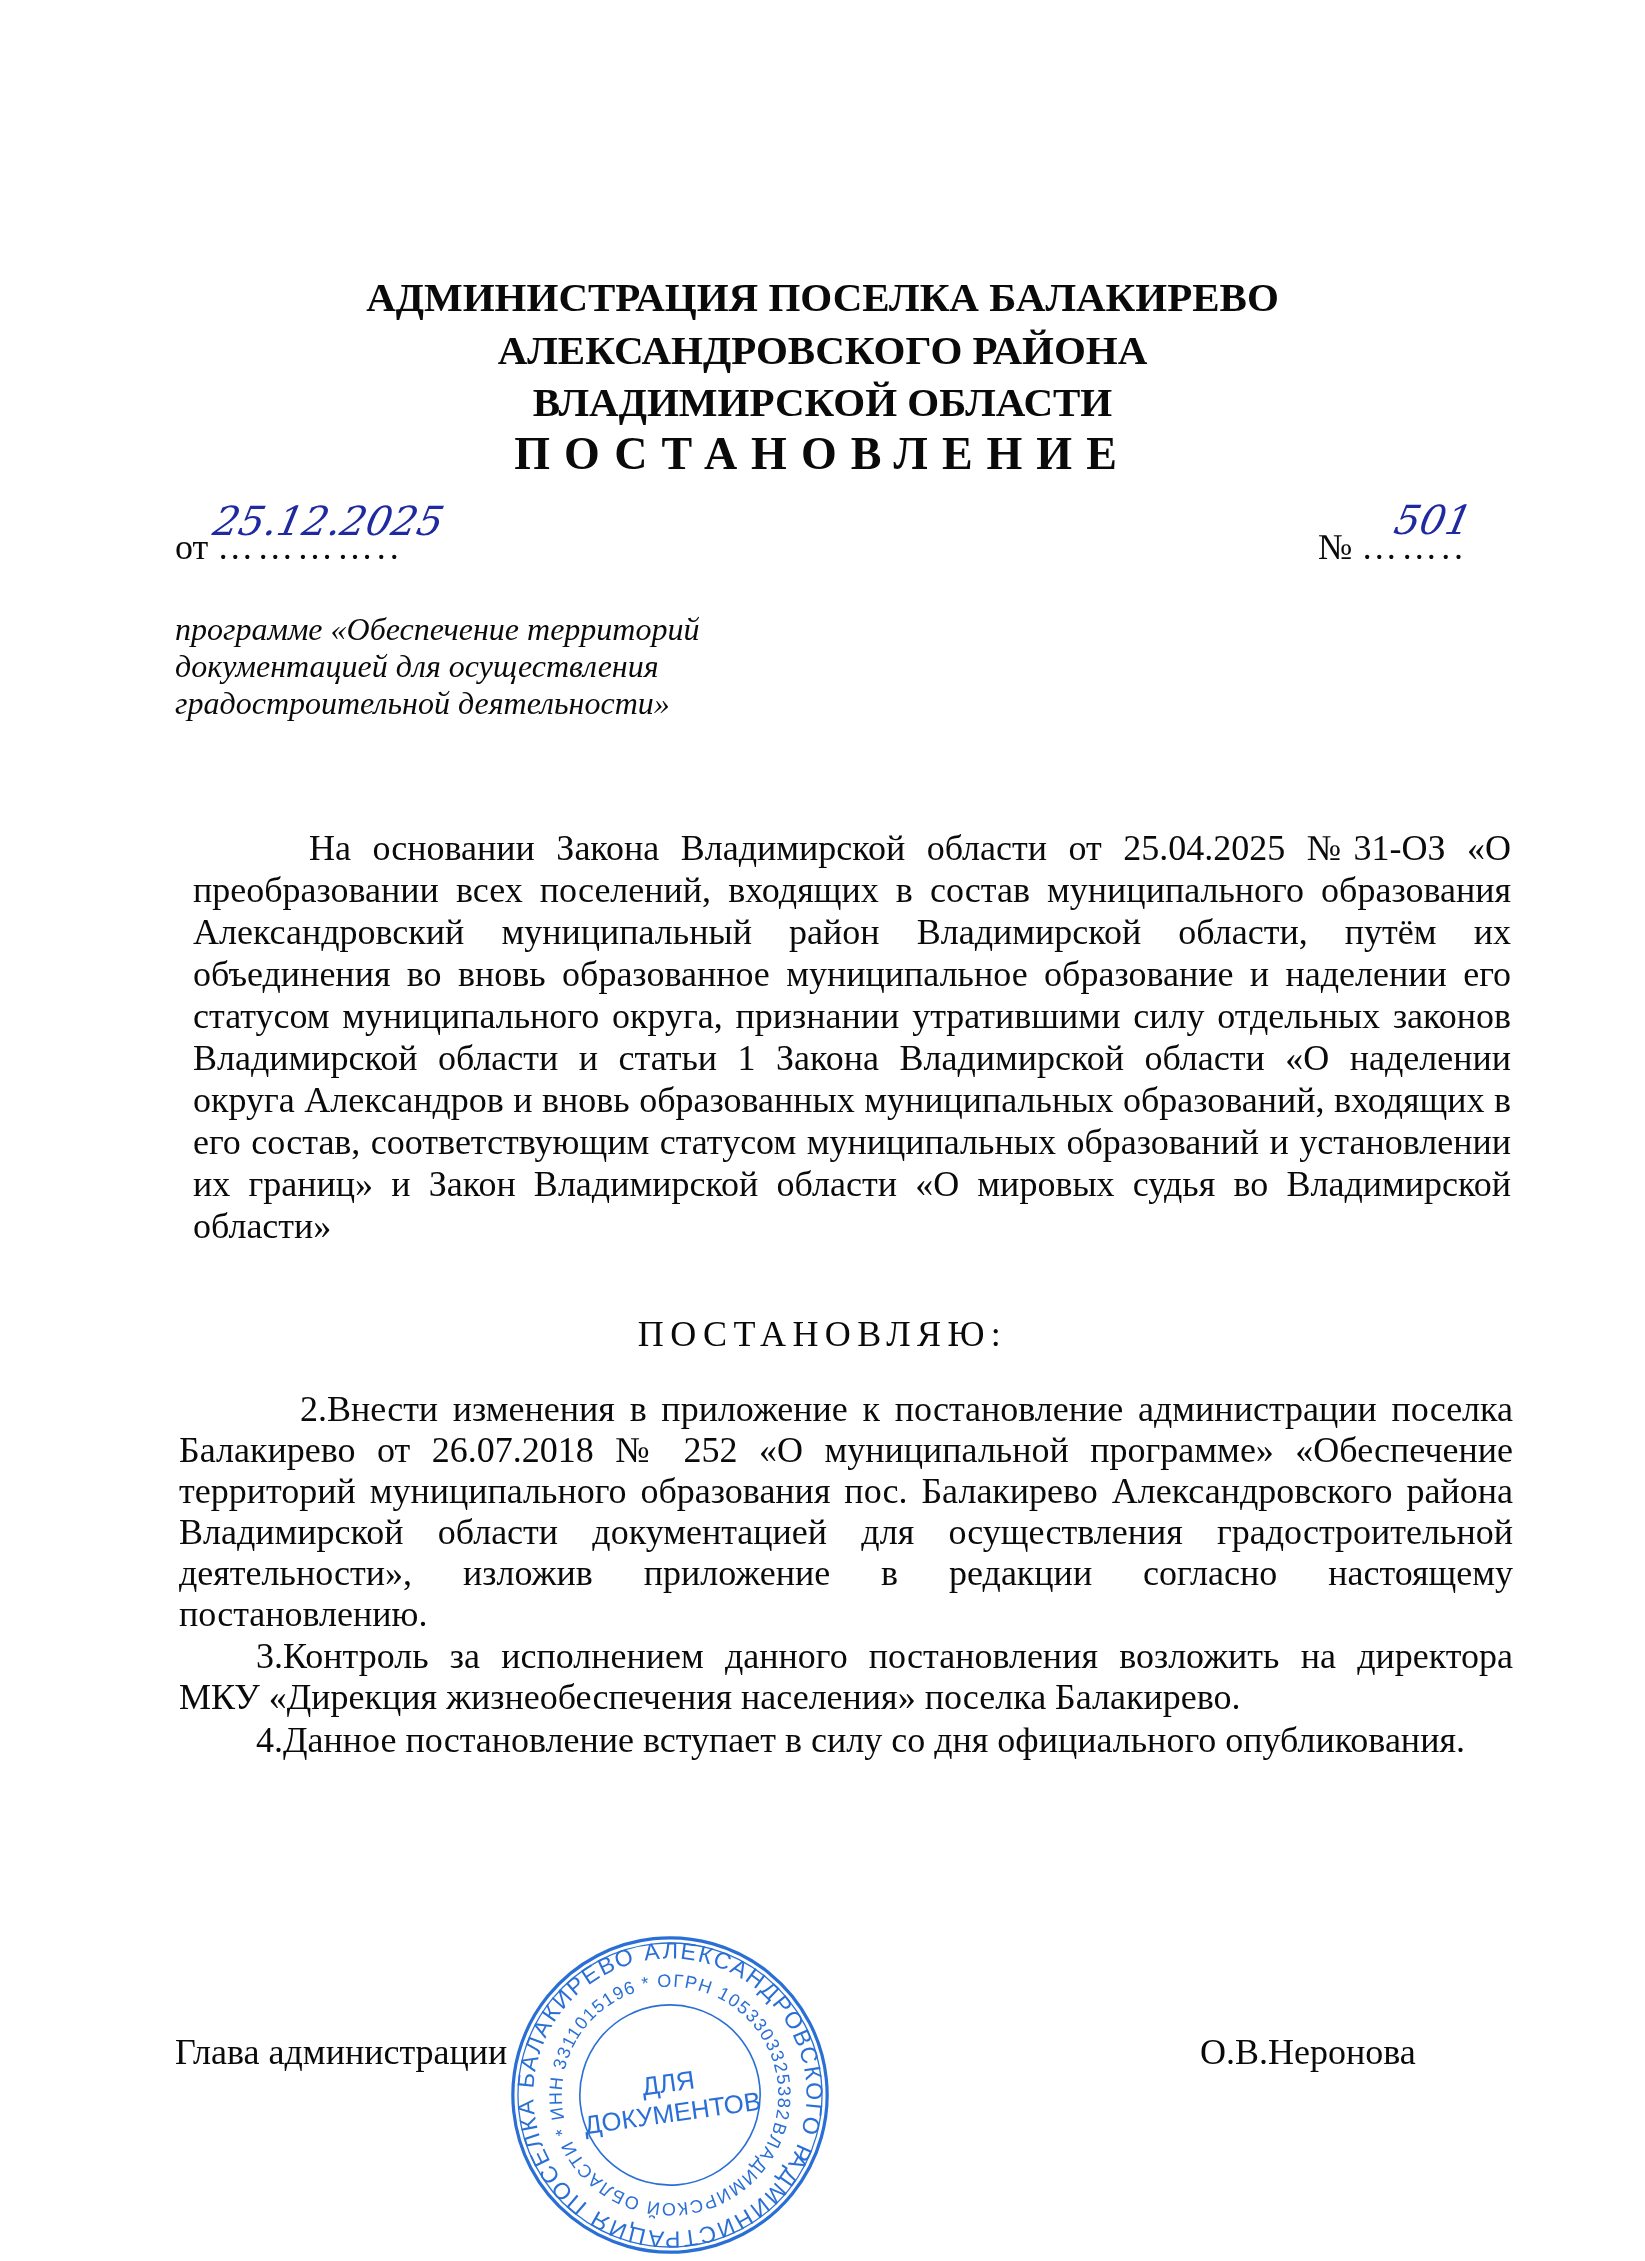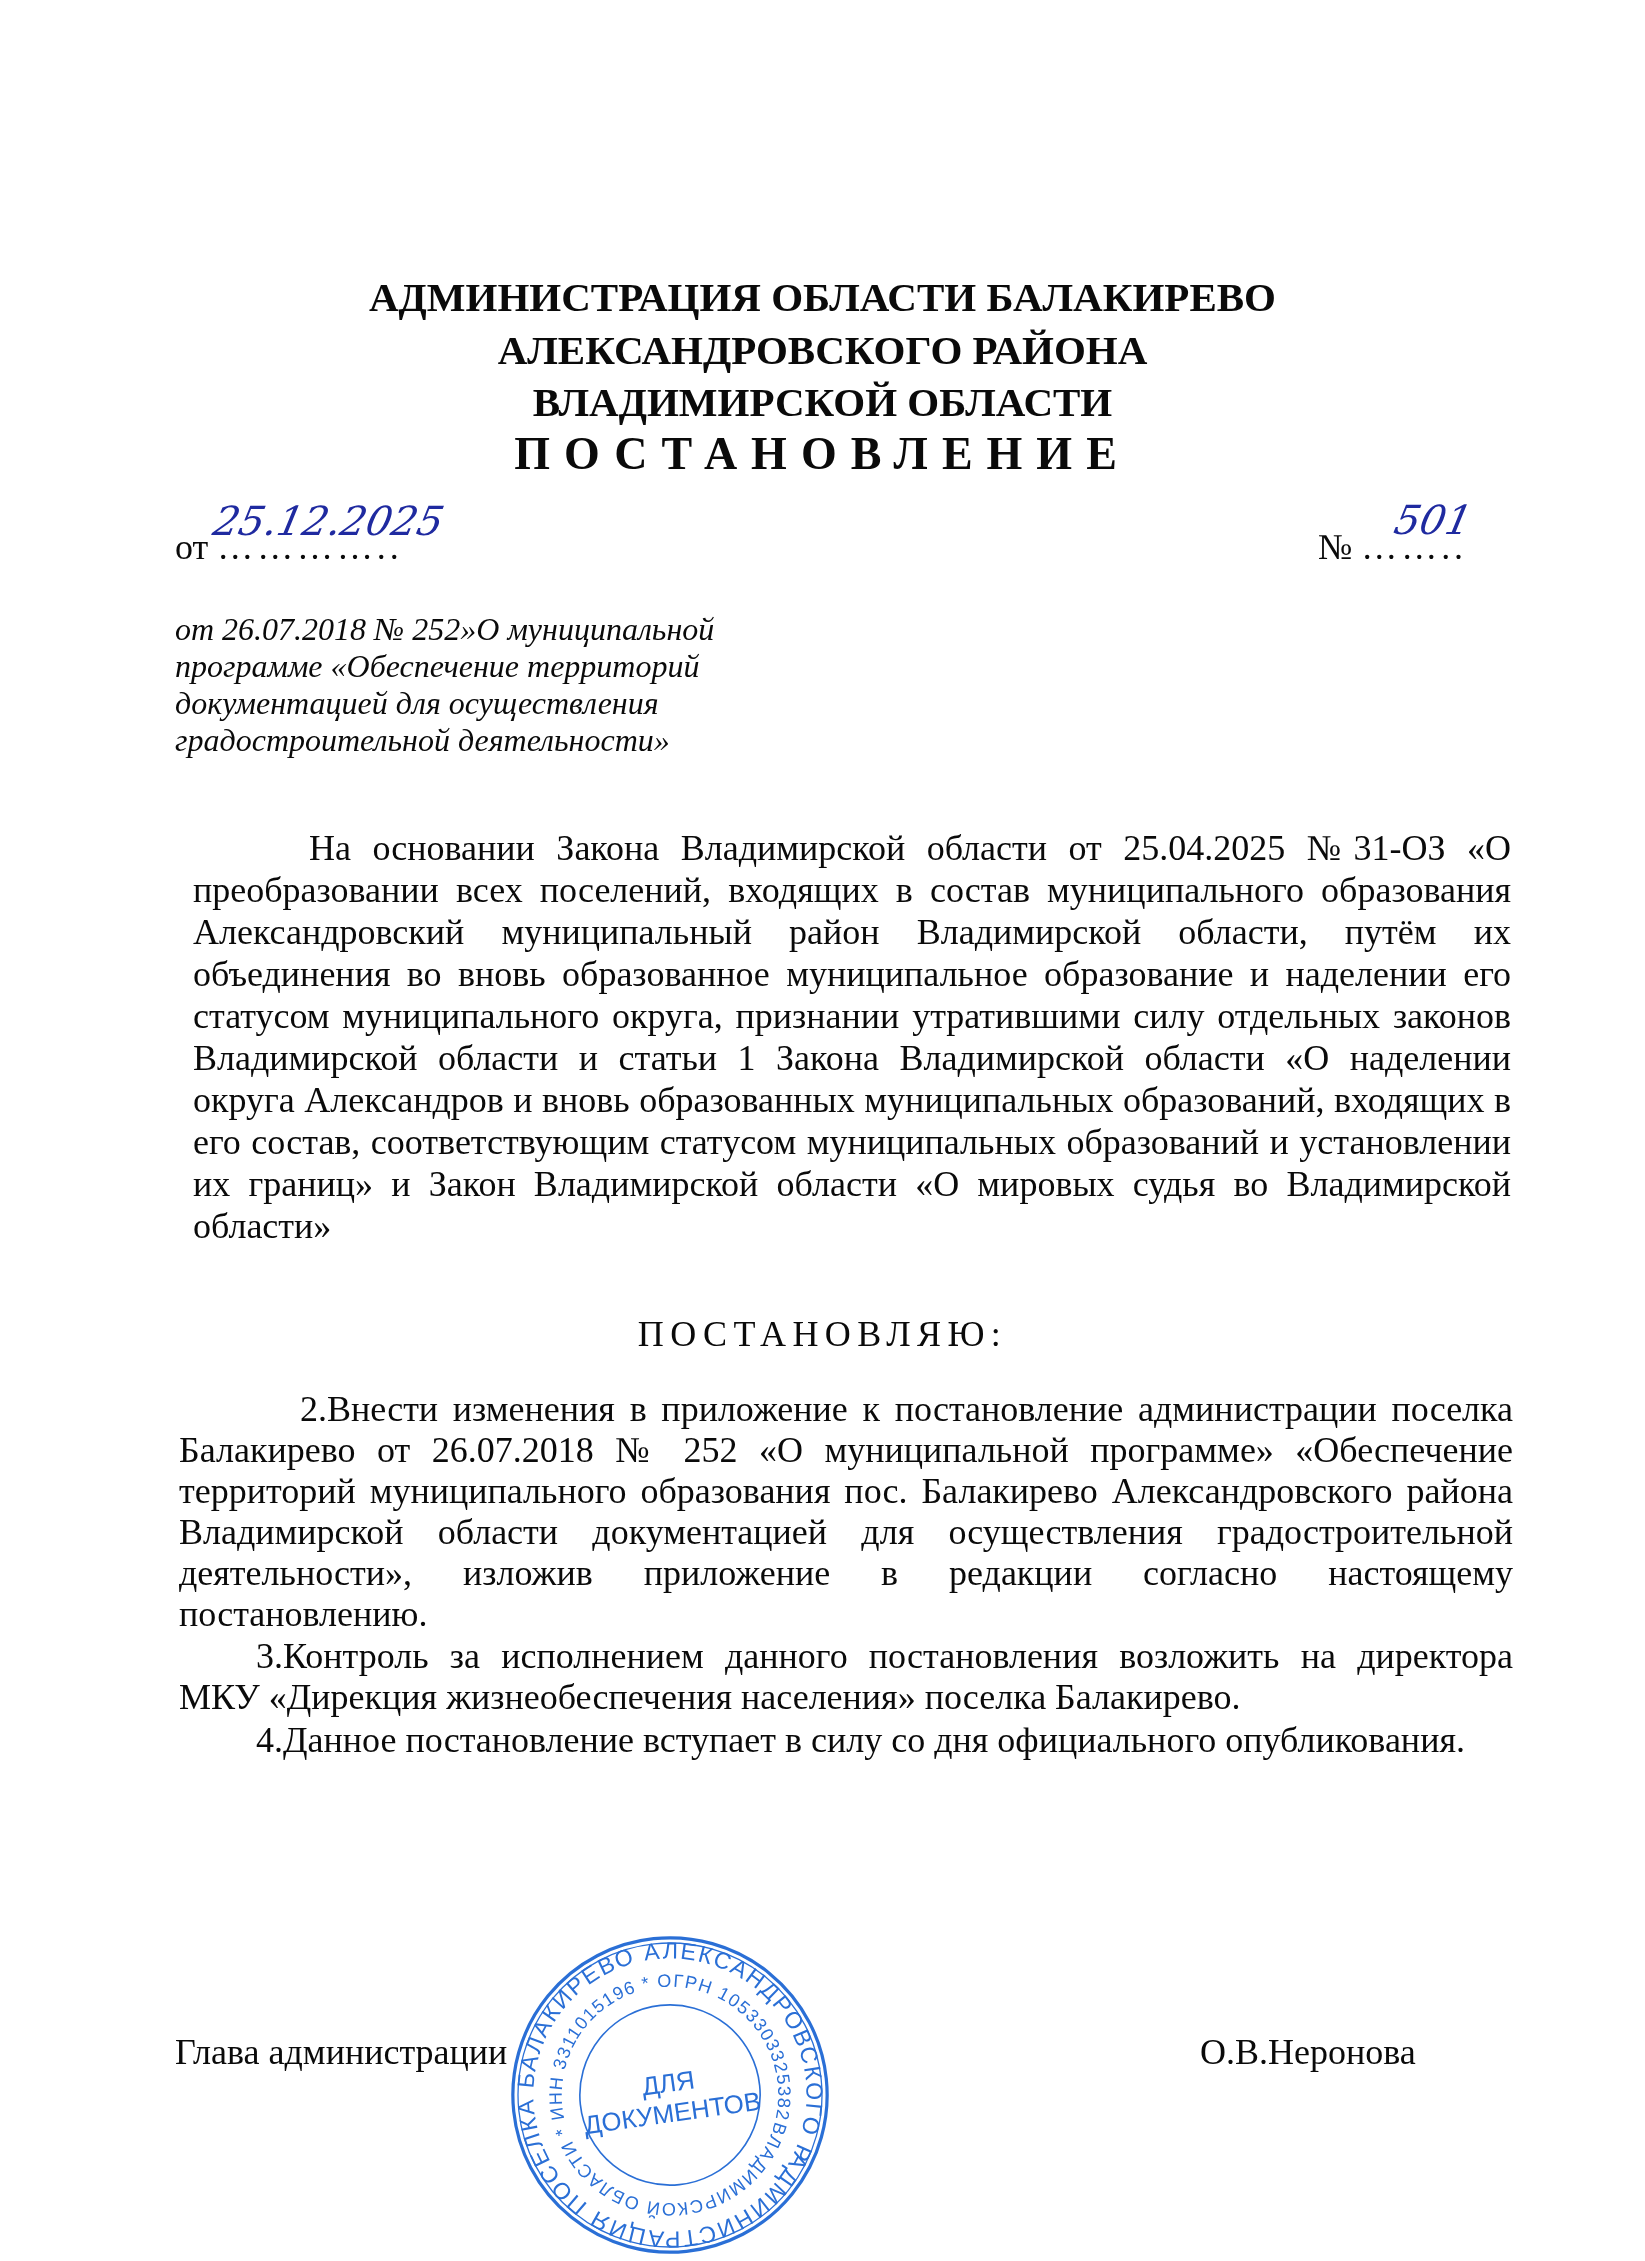--- a/index.html
+++ b/index.html
@@ -52,39 +52,38 @@
   #sign-title { position: absolute; left: 0; top: 0; }
   #sign-name { position: absolute; left: 1025px; top: 0; }
 
   #stamp { left: 509px; top: 1934px; width: 322px; height: 322px; }
   #stamp svg { width: 322px; height: 322px; }
   .stamp-txt { font-family: "Liberation Sans", "DejaVu Sans", sans-serif; fill: #2a6fd6; }
 </style>
 </head>
 <body>
 
-<div class="abs hdr" id="hdr1">АДМИНИСТРАЦИЯ ОБЛАСТИ БАЛАКИРЕВО</div>
+<div class="abs hdr" id="hdr1">АДМИНИСТРАЦИЯ ПОСЕЛКА БАЛАКИРЕВО</div>
 <div class="abs hdr" id="hdr2">АЛЕКСАНДРОВСКОГО РАЙОНА</div>
 <div class="abs hdr" id="hdr3">ВЛАДИМИРСКОЙ ОБЛАСТИ</div>
 <div class="abs hdr" id="hdr4">ПОСТАНОВЛЕНИЕ</div>
 
 <div class="abs meta-line" id="date-row">
   <span>от</span>
   <span class="dots">…………..</span>
   <span class="hand" id="date-hand">25.12.2025</span>
 </div>
 
 <div class="abs meta-line" id="num-row">
   <span>№</span>
   <span class="dots">……..</span>
   <span class="hand" id="num-hand">501</span>
 </div>
 
 <div class="abs" id="subject">
-  <div>от 26.07.2018 № 252»О муниципальной</div>
   <div>программе  «Обеспечение территорий</div>
   <div>документацией для осуществления</div>
   <div>градостроительной деятельности»</div>
 </div>
 
 <div class="abs body-text" id="preamble">На основании Закона Владимирской области от 25.04.2025 №31-ОЗ «О преобразовании всех поселений, входящих в состав муниципального образования Александровский муниципальный район Владимирской области, путём их объединения во вновь образованное муниципальное образование и наделении его статусом муниципального округа, признании утратившими силу отдельных законов Владимирской области и статьи 1 Закона Владимирской области «О наделении округа Александров и вновь образованных муниципальных образований, входящих в его состав, соответствующим статусом муниципальных образований и установлении их границ» и Закон Владимирской области «О мировых судья во Владимирской области»</div>
 
 <div class="abs" id="decree-word">ПОСТАНОВЛЯЮ:</div>
 
 <div class="abs" id="items">

